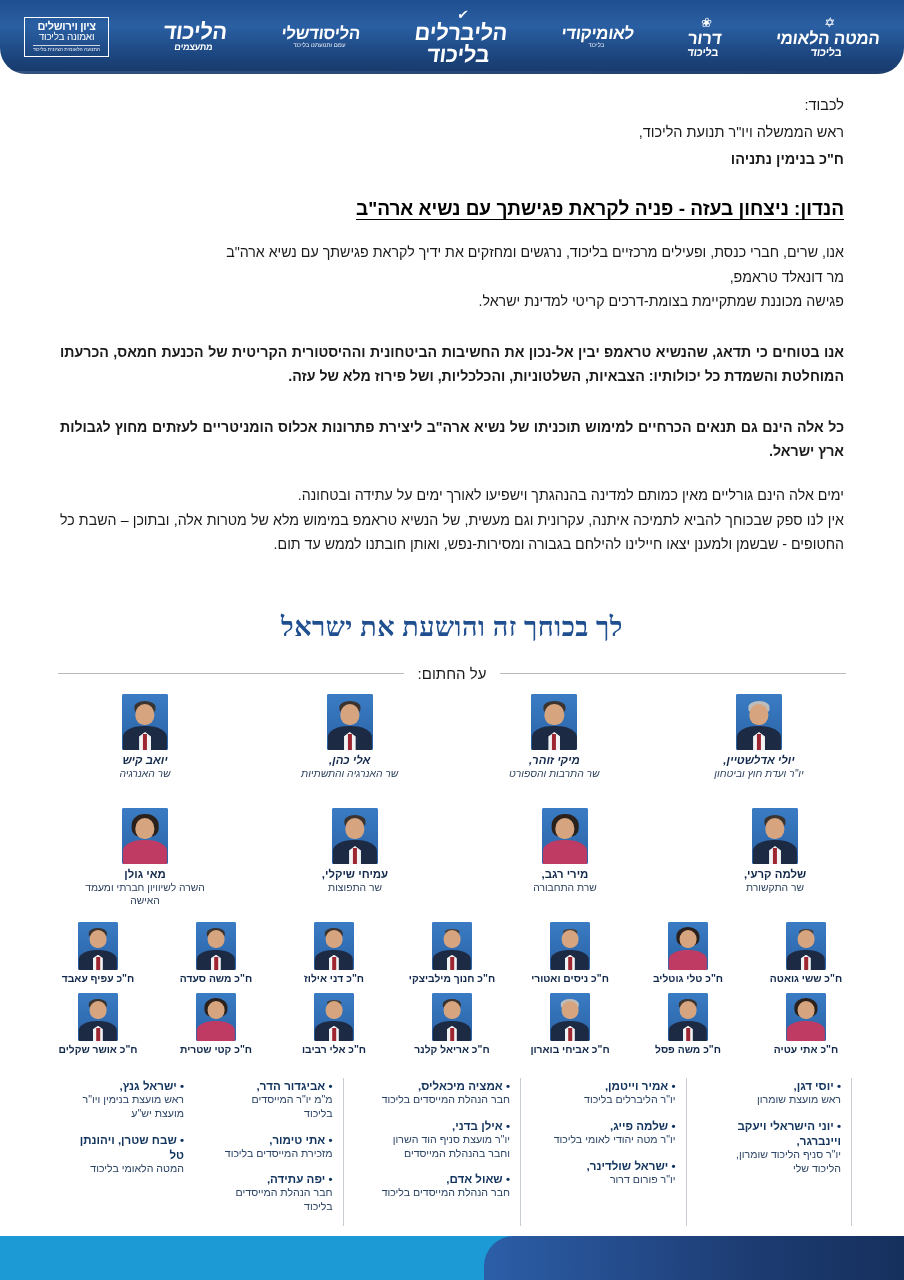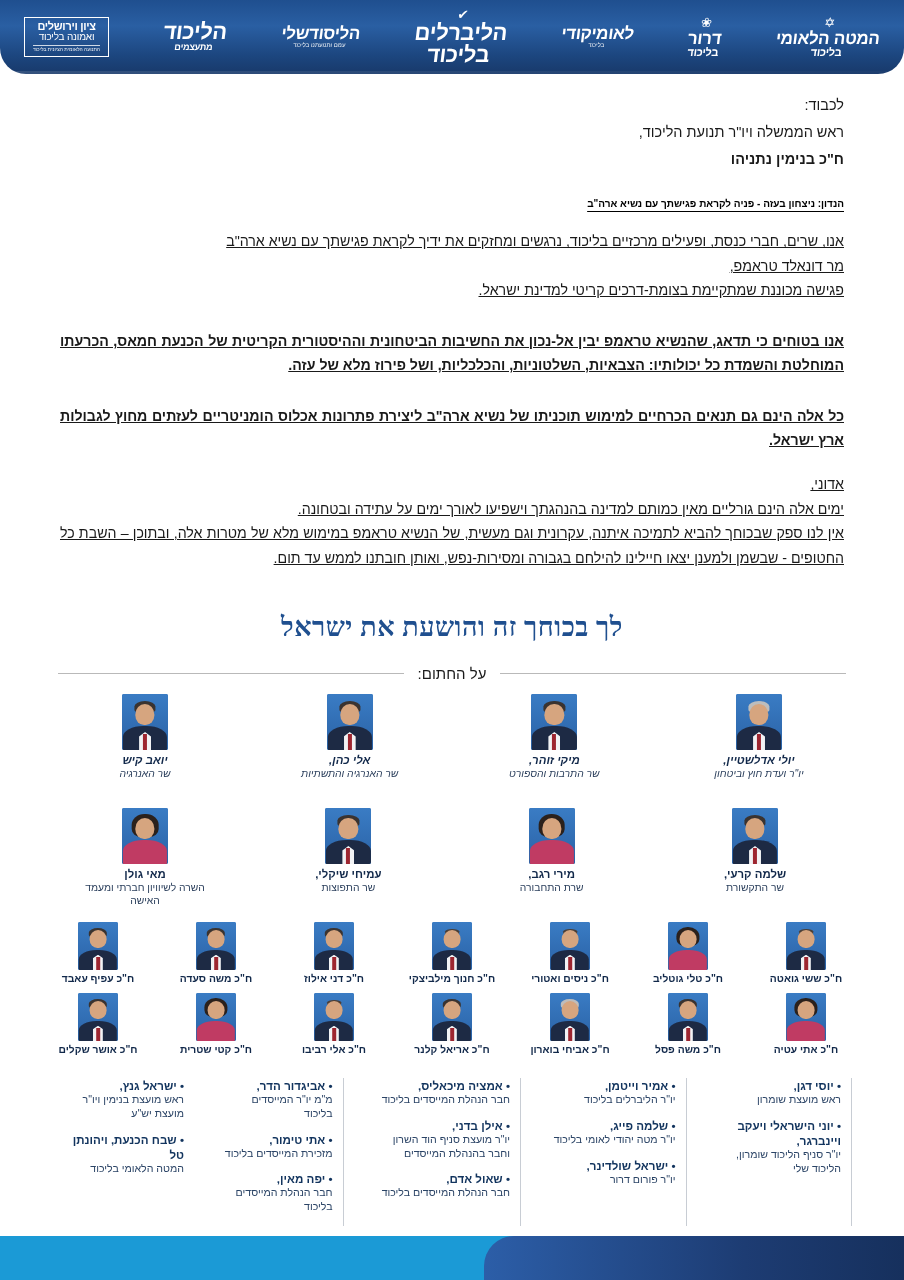--- a/index.html
+++ b/index.html
@@ -101,35 +101,34 @@
 
   .addr-line {
     font-size: 14.5px;
     line-height: 1.85;
     color: #1a1a1a;
   }
   .addr-line.bold { font-weight: bold; }
 
   .subject {
     margin-top: 26px;
-    font-size: 10px;
+    font-size: 19px;
     font-weight: bold;
     text-decoration: underline;
     text-underline-offset: 4px;
     color: #000000;
   }
 
   .para {
     margin-top: 20px;
     font-size: 14.2px;
     line-height: 1.72;
     color: #1a1a1a;
     text-align: justify;
     text-align-last: right;
-    text-decoration: underline;
   }
   .para.bold {
     font-weight: bold;
     margin-top: 26px;
   }
   .para .nl { display: block; }
   .para.plain-right { text-align: right; text-align-last: right; }
 
   
   .slogan {
@@ -164,21 +163,21 @@
   }
 
   
   .people-grid {
     position: absolute;
     display: flex;
     flex-direction: row-reverse;
     justify-content: space-between;
   }
   #row-ministers-1 { top: 694px; right: 70px; left: 70px; font-style: italic; }
-  #row-ministers-2 { top: 808px; right: 74px; left: 70px; }
+  #row-ministers-2 { top: 808px; right: 54px; left: 70px; }
   #row-mk-1 { top: 922px; right: 42px; left: 42px; }
   #row-mk-2 { top: 993px; right: 42px; left: 42px; }
 
   .person {
     text-align: center;
     flex: 0 0 auto;
     width: 150px;
   }
   .person.small { width: 112px; }
 
@@ -389,21 +388,20 @@
       <span class="nl">אנו, שרים, חברי כנסת, ופעילים מרכזיים בליכוד, נרגשים ומחזקים את ידיך לקראת פגישתך עם נשיא ארה"ב</span>
       <span class="nl">מר דונאלד טראמפ,</span>
       <span class="nl">פגישה מכוננת שמתקיימת בצומת-דרכים קריטי למדינת ישראל.</span>
     </div>
 
     <div class="para bold">אנו בטוחים כי תדאג, שהנשיא טראמפ יבין אל-נכון את החשיבות הביטחונית וההיסטורית הקריטית של הכנעת חמאס, הכרעתו המוחלטת והשמדת כל יכולותיו: הצבאיות, השלטוניות, והכלכליות, ושל פירוז מלא של עזה.</div>
 
     <div class="para bold">כל אלה הינם גם תנאים הכרחיים למימוש תוכניתו של נשיא ארה"ב ליצירת פתרונות אכלוס הומניטריים לעזתים מחוץ לגבולות ארץ ישראל.</div>
 
     <div class="para plain-right">
-      <span class="nl">אדוני,</span>
       <span class="nl">ימים אלה הינם גורליים מאין כמותם למדינה בהנהגתך וישפיעו לאורך ימים על עתידה ובטחונה.</span>
     </div>
     <div class="para" style="margin-top:0">אין לנו ספק שבכוחך להביא לתמיכה איתנה, עקרונית וגם מעשית, של הנשיא טראמפ במימוש מלא של מטרות אלה, ובתוכן – השבת כל החטופים - שבשמן ולמענן יצאו חיילינו להילחם בגבורה ומסירות-נפש, ואותן חובתנו לממש עד תום.</div>
   </div>
 
   <div class="slogan">לך בכוחך זה והושעת את ישראל</div>
 
   <div class="signed-row">
     <span class="rule"></span>
     <span class="signed-label">על החתום:</span>
@@ -659,35 +657,35 @@
       </div>
     </div>
 
   <div class="cols" id="bottom-columns">
       <div class="col w1">
         <div class="entry">
           <div class="e-name">ישראל גנץ,</div>
           <div class="e-role">ראש מועצת בנימין ויו"ר מועצת יש"ע</div>
         </div>
         <div class="entry">
-          <div class="e-name">שבח הכנעת, ויהונתן טל</div>
+          <div class="e-name">שבח שטרן, ויהונתן טל</div>
           <div class="e-role">המטה הלאומי בליכוד</div>
         </div>
       </div>
       <div class="col w2">
         <div class="entry">
           <div class="e-name">אביגדור הדר,</div>
           <div class="e-role">מ"מ יו"ר המייסדים בליכוד</div>
         </div>
         <div class="entry">
           <div class="e-name">אתי טימור,</div>
           <div class="e-role">מזכירת המייסדים בליכוד</div>
         </div>
         <div class="entry">
-          <div class="e-name">יפה מאין,</div>
+          <div class="e-name">יפה עתידה,</div>
           <div class="e-role">חבר הנהלת המייסדים בליכוד</div>
         </div>
       </div>
       <div class="col w3">
         <div class="entry">
           <div class="e-name">אמציה מיכאליס,</div>
           <div class="e-role">חבר הנהלת המייסדים בליכוד</div>
         </div>
         <div class="entry">
           <div class="e-name">אילן בדני,</div>

